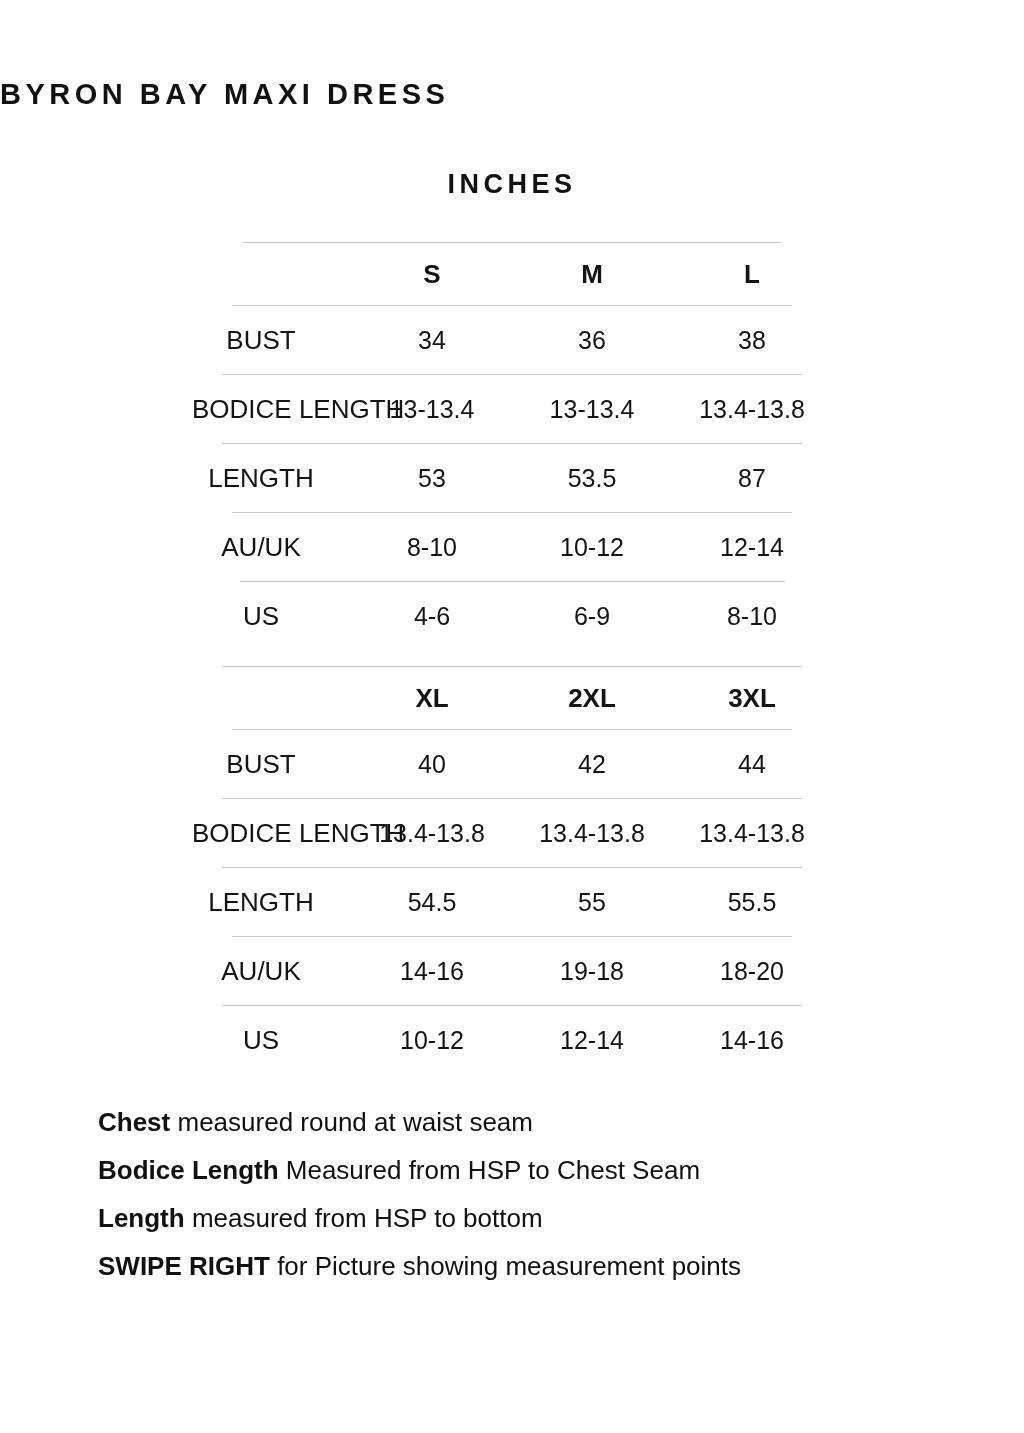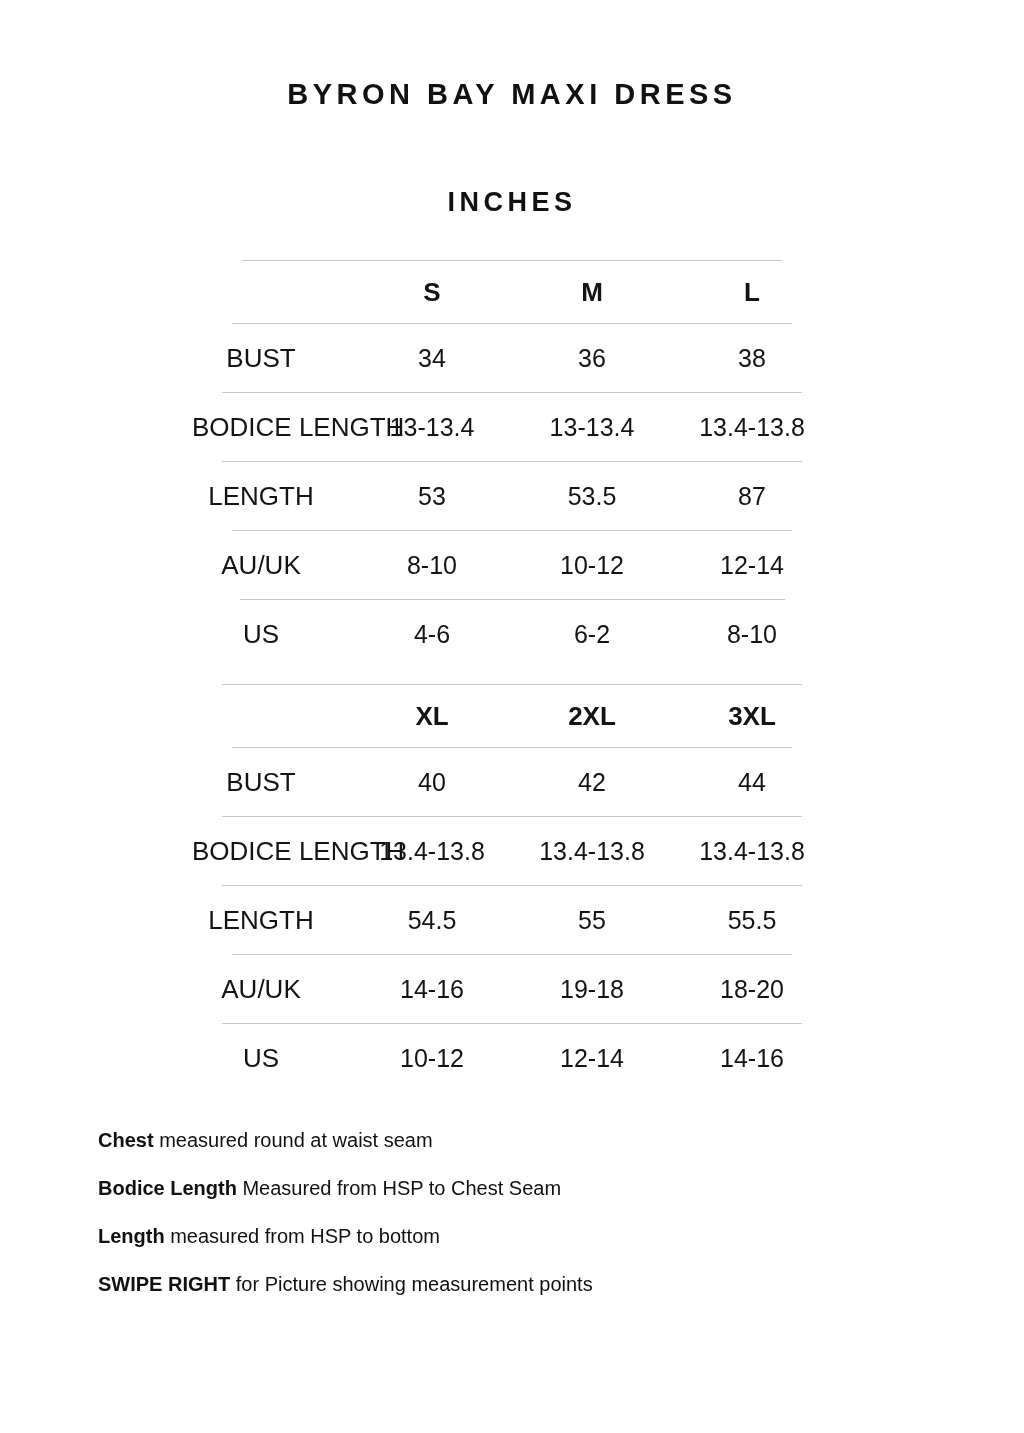--- a/index.html
+++ b/index.html
@@ -16,33 +16,32 @@
     overflow: hidden;
   }
   .page {
     width: 1024px;
     height: 1433px;
     box-sizing: border-box;
     padding: 0;
     position: relative;
   }
   .title {
-    text-align: center;
     font-size: 29px;
     font-weight: bold;
     letter-spacing: 4.5px;
     margin-top: 78px;
     color: #111;
   }
   .subtitle {
     text-align: center;
     font-size: 27px;
     font-weight: bold;
     letter-spacing: 4.5px;
-    margin-top: 76px;
+    margin-top: 58px;
     color: #111;
   }
 
   table.sizes {
     border-collapse: collapse;
     width: 640px;
     margin: 0 auto;
     table-layout: fixed;
   }
   table.sizes td, table.sizes th {
@@ -78,21 +77,21 @@
   .rule-d { width: 560px; }
   .rule-e { width: 545px; }
   .rule-f { width: 560px; }
 
   .tbl1 { margin-top: 42px; }
   .tbl2 { margin-top: 16px; }
 
   .notes {
     margin: 24px 0 0 0;
     padding-left: 98px;
-    font-size: 20px;
+    font-size: 26px;
     line-height: 48px;
     color: #111;
   }
   .notes div { white-space: nowrap; }
   .notes b { font-weight: bold; }
 </style>
 </head>
 <body>
 
 <div class="page">
@@ -155,21 +154,21 @@
           <td>12-14</td>
         </tr>
       </tbody>
     </table>
     <div class="rule rule-e"></div>
     <table class="sizes">
       <tbody>
         <tr>
           <td class="rowlabel">US</td>
           <td>4-6</td>
-          <td>6-2</td>
+          <td>6-9</td>
           <td>8-10</td>
         </tr>
       </tbody>
     </table>
   </div>
 
   <div class="tbl-wrap tbl2">
     <div class="rule rule-c"></div>
     <table class="sizes">
       <thead>

